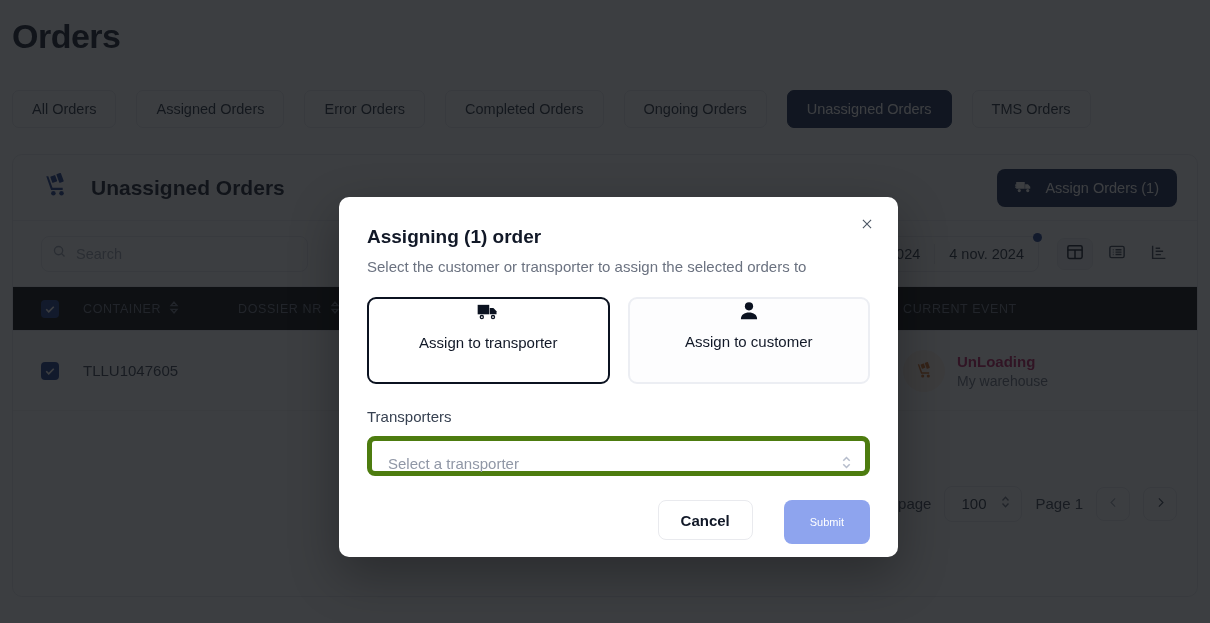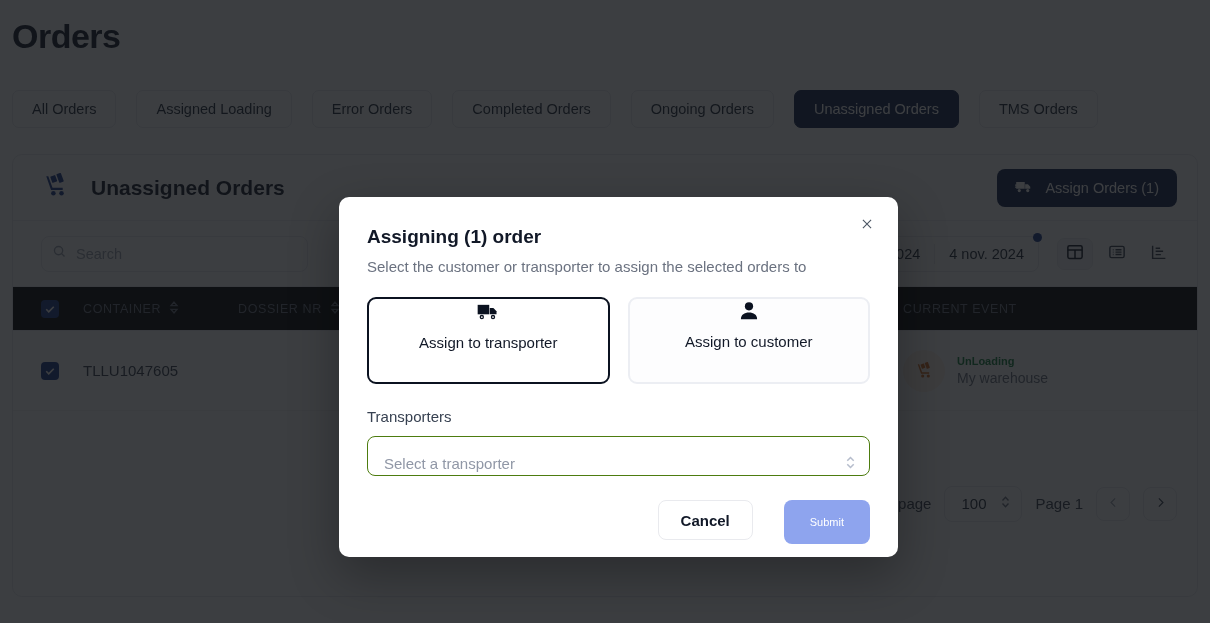--- a/index.html
+++ b/index.html
@@ -218,21 +218,21 @@
 
   .loc { display: flex; align-items: center; gap: 12px; }
   .loc-ico {
     width: 42px; height: 42px;
     border-radius: 50%;
     background: #fdf0e6;
     display: flex; align-items: center; justify-content: center;
     flex: none;
   }
   .loc-txt { display: flex; flex-direction: column; gap: 3px; overflow: hidden; }
-  .loc-title { font-size: 11px; font-weight: 700; color: #15803d; }
+  .loc-title { font-size: 15px; font-weight: 700; color: #be185d; }
   .loc-sub { font-size: 14px; color: #6b7280; }
 
   
   .tfoot {
     flex: 1;
     display: flex;
     align-items: center;
     justify-content: flex-end;
     padding: 0 20px 0 28px;
     gap: 13px;
@@ -327,21 +327,21 @@
   }
 
   .field-label {
     margin-top: 24px;
     font-size: 15px;
     color: #374151;
   }
   .field-select {
     margin-top: 11px;
     height: 40px;
-    border: 1px solid #4d7c0f;
+    border: 5px solid #4d7c0f;
     border-radius: 8px;
     display: flex;
     align-items: center;
     justify-content: space-between;
     padding: 15px 13px 0 16px;
     font-size: 15px;
     color: #9097a6;
     cursor: pointer;
     background: #fff;
   }
@@ -378,21 +378,21 @@
 </style>
 </head>
 <body>
 
 <div class="page">
 
   <div class="page-title">Orders</div>
 
   <div class="tabs">
     <div class="tab">All Orders</div>
-    <div class="tab">Assigned Loading</div>
+    <div class="tab">Assigned Orders</div>
     <div class="tab">Error Orders</div>
     <div class="tab">Completed Orders</div>
     <div class="tab">Ongoing Orders</div>
     <div class="tab active">Unassigned Orders</div>
     <div class="tab">TMS Orders</div>
   </div>
 
   <div class="card">
 
     <div class="card-head">

